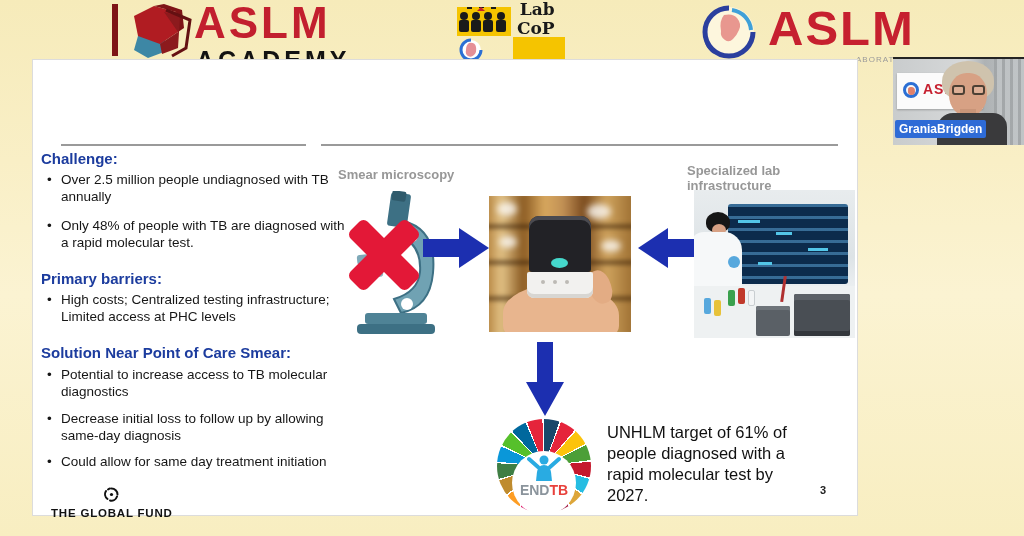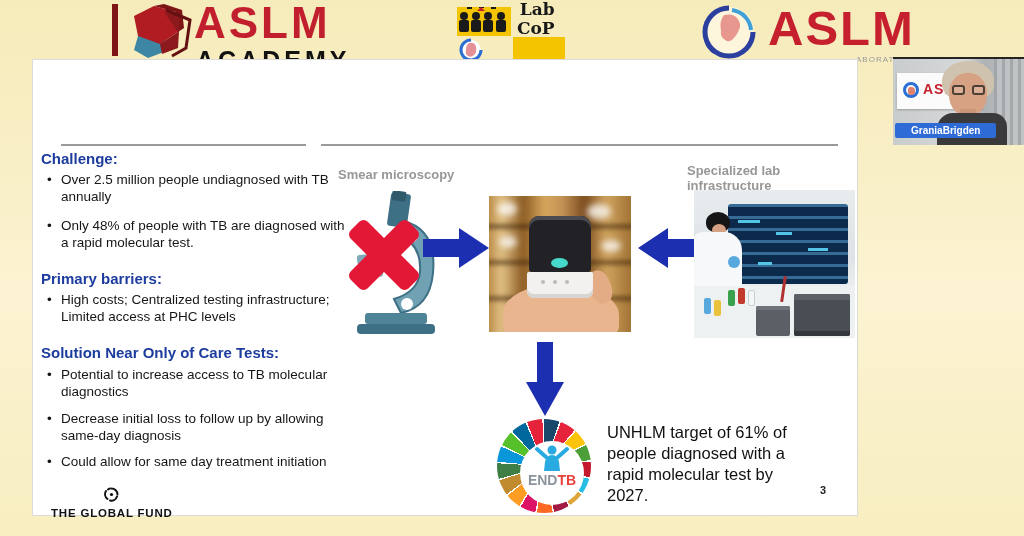--- a/index.html
+++ b/index.html
@@ -37,21 +37,21 @@
     border:3px solid #2b6fd4; background:#f7f7f7; }
   .cam-banner .mini-globe::after { content:""; position:absolute; left:2px; top:2px; width:7px; height:8px; background:#e0806a; border-radius:40% 60% 55% 45%; }
   .cam-banner .mini-aslm { position:absolute; left:26px; top:8px; font-size:14px; font-weight:bold; color:#c6202f; letter-spacing:1px; }
   .cam-hair { position:absolute; left:49px; top:2px; width:52px; height:40px; background:#cfc3ad; border-radius:50% 50% 42% 42%; }
   .cam-face { position:absolute; left:56px; top:14px; width:38px; height:44px; background:#d7a184; border-radius:46% 46% 50% 50%; }
   .cam-glasses { position:absolute; left:59px; top:26px; width:33px; height:10px; }
   .cam-glasses i { position:absolute; top:0; width:13px; height:10px; border:2px solid #4c4034; border-radius:3px; background:rgba(255,255,255,.15); }
   .cam-glasses i.l { left:0; } .cam-glasses i.r { right:0; }
   .cam-body { position:absolute; left:44px; top:54px; width:70px; height:34px; background:#3a3a3c; border-radius:16px 14px 0 0; }
   .cam-neck { position:absolute; left:67px; top:50px; width:16px; height:10px; background:#c99579; }
-  .cam-nametag { position:absolute; left:2px; bottom:7px; background:#2e6bd6; color:#fff; font-size:10px; font-weight:bold; padding:2px 16px; border-radius:2px; }
+  .cam-nametag { position:absolute; left:2px; bottom:7px; background:#2e6bd6; color:#fff; font-size:12px; font-weight:bold; padding:2px 4px; border-radius:2px; }
 
   
   #slide { left:33px; top:60px; width:824px; height:455px; background:#ffffff; box-shadow:0 0 0 1px #dcdcdc; }
   #slide-title { left:0; top:13px; width:100%; text-align:center; font-size:27px; font-weight:bold; color:#0d0d0d; letter-spacing:.2px; }
   .divider { height:2px; background:#9a9a9a; top:84px; }
   #divider-left { left:28px; width:245px; }
   #divider-right { left:288px; width:517px; }
 
   .heading { font-size:15px; font-weight:bold; color:#1c3c9e; }
   #h-challenge { left:8px; top:90px; }
@@ -104,21 +104,21 @@
   .lab-glove { position:absolute; left:34px; top:66px; width:12px; height:12px; background:#57a8dd; border-radius:50%; }
   .lab-bench { position:absolute; left:0; top:96px; width:161px; height:52px; background:#eef1f2; }
   .lab-bottle { position:absolute; width:7px; height:16px; border-radius:2px; }
   .lab-analyzer1 { position:absolute; left:100px; top:104px; width:56px; height:42px; background:#494e54; border-radius:2px; box-shadow:inset 0 6px 0 #5c6167, inset 0 -5px 0 #33373c; }
   .lab-analyzer2 { position:absolute; left:62px; top:116px; width:34px; height:30px; background:#5a6066; border-radius:2px; box-shadow:inset 0 4px 0 #6e747a; }
   .lab-pipette { position:absolute; left:88px; top:86px; width:3px; height:26px; background:#b03030; transform:rotate(8deg); }
 
   
   #endtb { left:464px; top:359px; width:94px; height:94px; border-radius:50%;
     background:conic-gradient(#19486a 0 19.2deg,#fff 19.2deg 21.2deg,#e5243b 21.2deg 40.4deg,#fff 40.4deg 42.4deg,#fcc30b 42.4deg 61.5deg,#fff 61.5deg 63.5deg,#4c9f38 63.5deg 82.7deg,#fff 82.7deg 84.7deg,#c5192d 84.7deg 103.9deg,#fff 103.9deg 105.9deg,#26bde2 105.9deg 125.1deg,#fff 125.1deg 127.1deg,#dda63a 127.1deg 146.2deg,#fff 146.2deg 148.2deg,#a21942 148.2deg 167.4deg,#fff 167.4deg 169.4deg,#fd6925 169.4deg 188.6deg,#fff 188.6deg 190.6deg,#dd1367 190.6deg 209.8deg,#fff 209.8deg 211.8deg,#fd9d24 211.8deg 230.9deg,#fff 230.9deg 232.9deg,#bf8b2e 232.9deg 252.1deg,#fff 252.1deg 254.1deg,#3f7e44 254.1deg 273.3deg,#fff 273.3deg 275.3deg,#0a97d9 275.3deg 294.5deg,#fff 294.5deg 296.5deg,#56c02b 296.5deg 315.6deg,#fff 315.6deg 317.6deg,#00689d 317.6deg 336.8deg,#fff 336.8deg 338.8deg,#e5243b 338.8deg 358deg,#fff 358deg 360deg); }
-  #endtb .inner { position:absolute; left:15px; top:22px; width:64px; height:64px; background:#fff; border-radius:50%; text-align:center;margin-left:8px; }
+  #endtb .inner { position:absolute; left:15px; top:32px; width:64px; height:64px; background:#fff; border-radius:50%; text-align:center; }
   #endtb .fig { margin-top:4px; }
   #endtb .wordmark { font-size:14px; font-weight:bold; letter-spacing:0; line-height:1; margin-top:-2px; }
   #endtb .w-end { color:#8b949c; } #endtb .w-tb { color:#e8413c; }
 
   #unhlm { left:574px; top:362px; width:200px; font-size:16.5px; color:#111; line-height:1.28; }
   #page-num { left:787px; top:424px; font-size:11px; font-weight:bold; color:#222; }
 </style>
 </head>
 <body>
 
@@ -190,21 +190,21 @@
       <span class="dot">•</span>
       <span class="txt">Only 48% of people with TB are diagnosed with a rapid molecular test.</span>
     </div>
 
   <div class="abs heading" id="h-barriers">Primary barriers:</div>
   <div class="abs bullet" id="b-ba1">
       <span class="dot">•</span>
       <span class="txt">High costs; Centralized testing infrastructure; Limited access at PHC levels</span>
     </div>
 
-  <div class="abs heading" id="h-solution">Solution Near Only of Care Tests:</div>
+  <div class="abs heading" id="h-solution">Solution Near Point of Care Smear:</div>
   <div class="abs bullet" id="b-so1">
       <span class="dot">•</span>
       <span class="txt">Potential to increase access to TB molecular diagnostics</span>
     </div>
   <div class="abs bullet" id="b-so2">
       <span class="dot">•</span>
       <span class="txt">Decrease initial loss to follow up by allowing same-day diagnosis</span>
     </div>
   <div class="abs bullet" id="b-so3">
       <span class="dot">•</span>

